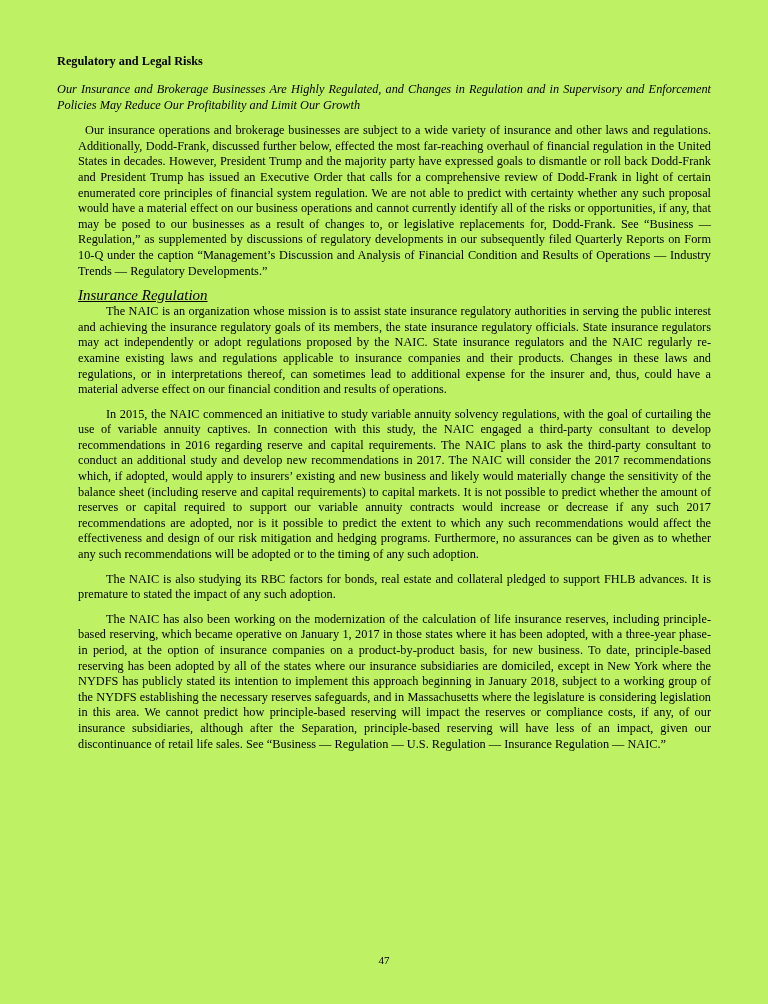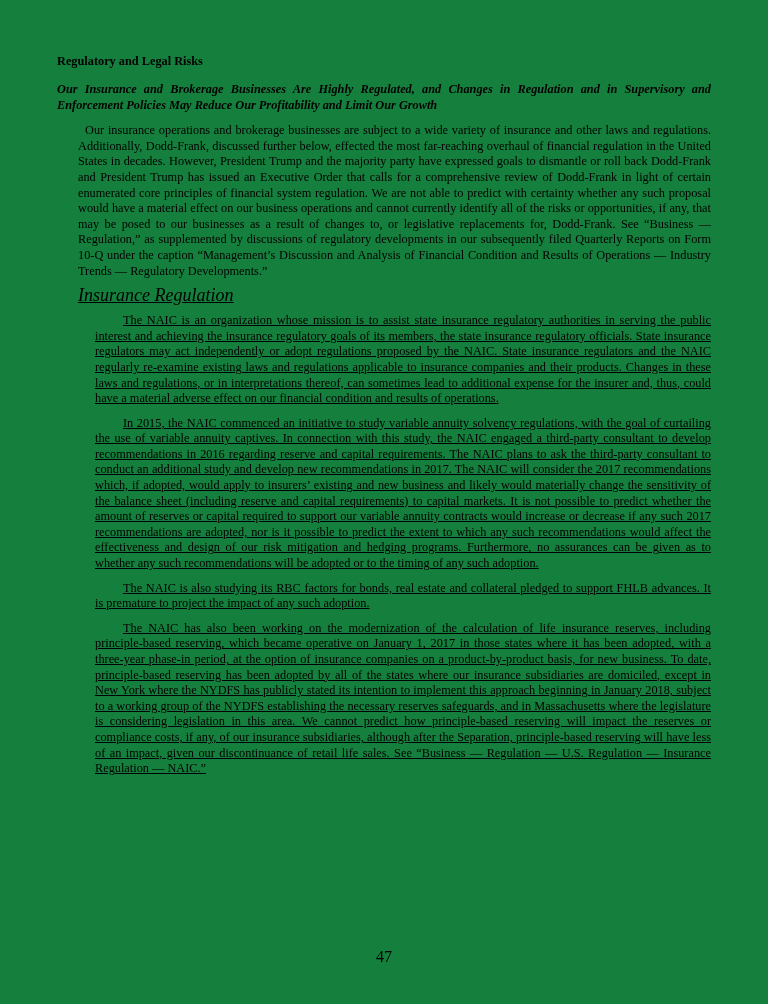--- a/index.html
+++ b/index.html
@@ -4,38 +4,38 @@
 <style>
   html, body {
     margin: 0;
     padding: 0;
     background: #ffffff;
   }
   .page {
     position: relative;
     width: 768px;
     height: 1004px;
-    background: #15803d;
+    background: #bef264;
     color: #000000;
     font-family: "Liberation Serif", "DejaVu Serif", serif;
     overflow: hidden;
     box-sizing: border-box;
   }
   .content {
     padding: 54px 57px 0 57px;
   }
   .section-title {
     font-size: 12.3px;
     font-weight: bold;
     margin: 0 0 13px 0;
     line-height: 15px;
   }
   .risk-heading {
     font-size: 12.3px;
-    font-weight: bold;
+    font-weight: normal;
     font-style: italic;
     text-align: justify;
     line-height: 15.6px;
     margin: 0 0 10px 0;
   }
   p.body-para {
     font-size: 12.3px;
     line-height: 15.6px;
     text-align: justify;
     margin: 0 0 9px 0;
@@ -46,39 +46,38 @@
   }
   .us-reg-heading {
     font-size: 12.3px;
     font-weight: bold;
     font-style: italic;
     text-decoration: underline;
     margin: 13px 0 11px 10px;
     line-height: 15px;
   }
   .ins-reg-heading {
-    font-size: 18px;
+    font-size: 15px;
     font-weight: normal;
     font-style: italic;
     text-decoration: underline;
-    margin: 0 0 10px 21px;
+    margin: 0 0 1px 21px;
     line-height: 15px;
   }
   .sub-section p.body-para {
-    margin-left: 38px;
+    margin-left: 21px;
     text-indent: 28px;
-    text-decoration: underline;
   }
   .page-number {
     position: absolute;
     bottom: 38px;
     left: 0;
     right: 0;
     text-align: center;
-    font-size: 16px;
+    font-size: 11px;
   }
 </style>
 </head>
 <body>
 
 <div class="page">
   <div class="content">
 
     <h2 class="section-title">Regulatory and Legal Risks</h2>
 
@@ -87,21 +86,21 @@
     <p class="body-para intro-para">Our insurance operations and brokerage businesses are subject to a wide variety of insurance and other laws and regulations. Additionally, Dodd-Frank, discussed further below, effected the most far-reaching overhaul of financial regulation in the United States in decades. However, President Trump and the majority party have expressed goals to dismantle or roll back Dodd-Frank and President Trump has issued an Executive Order that calls for a comprehensive review of Dodd-Frank in light of certain enumerated core principles of financial system regulation. We are not able to predict with certainty whether any such proposal would have a material effect on our business operations and cannot currently identify all of the risks or opportunities, if any, that may be posed to our businesses as a result of changes to, or legislative replacements for, Dodd-Frank. See “Business — Regulation,” as supplemented by discussions of regulatory developments in our subsequently filed Quarterly Reports on Form 10-Q under the caption “Management’s Discussion and Analysis of Financial Condition and Results of Operations — Industry Trends — Regulatory Developments.”</p>
 
 
     <h5 class="ins-reg-heading">Insurance Regulation</h5>
 
     <div class="sub-section">
       <p class="body-para">The NAIC is an organization whose mission is to assist state insurance regulatory authorities in serving the public interest and achieving the insurance regulatory goals of its members, the state insurance regulatory officials. State insurance regulators may act independently or adopt regulations proposed by the NAIC. State insurance regulators and the NAIC regularly re-examine existing laws and regulations applicable to insurance companies and their products. Changes in these laws and regulations, or in interpretations thereof, can sometimes lead to additional expense for the insurer and, thus, could have a material adverse effect on our financial condition and results of operations.</p>
 
       <p class="body-para">In 2015, the NAIC commenced an initiative to study variable annuity solvency regulations, with the goal of curtailing the use of variable annuity captives. In connection with this study, the NAIC engaged a third-party consultant to develop recommendations in 2016 regarding reserve and capital requirements. The NAIC plans to ask the third-party consultant to conduct an additional study and develop new recommendations in 2017. The NAIC will consider the 2017 recommendations which, if adopted, would apply to insurers’ existing and new business and likely would materially change the sensitivity of the balance sheet (including reserve and capital requirements) to capital markets. It is not possible to predict whether the amount of reserves or capital required to support our variable annuity contracts would increase or decrease if any such 2017 recommendations are adopted, nor is it possible to predict the extent to which any such recommendations would affect the effectiveness and design of our risk mitigation and hedging programs. Furthermore, no assurances can be given as to whether any such recommendations will be adopted or to the timing of any such adoption.</p>
 
-      <p class="body-para">The NAIC is also studying its RBC factors for bonds, real estate and collateral pledged to support FHLB advances. It is premature to project the impact of any such adoption.</p>
+      <p class="body-para">The NAIC is also studying its RBC factors for bonds, real estate and collateral pledged to support FHLB advances. It is premature to stated the impact of any such adoption.</p>
 
       <p class="body-para">The NAIC has also been working on the modernization of the calculation of life insurance reserves, including principle-based reserving, which became operative on January 1, 2017 in those states where it has been adopted, with a three-year phase-in period, at the option of insurance companies on a product-by-product basis, for new business. To date, principle-based reserving has been adopted by all of the states where our insurance subsidiaries are domiciled, except in New York where the NYDFS has publicly stated its intention to implement this approach beginning in January 2018, subject to a working group of the NYDFS establishing the necessary reserves safeguards, and in Massachusetts where the legislature is considering legislation in this area. We cannot predict how principle-based reserving will impact the reserves or compliance costs, if any, of our insurance subsidiaries, although after the Separation, principle-based reserving will have less of an impact, given our discontinuance of retail life sales. See “Business — Regulation — U.S. Regulation — Insurance Regulation — NAIC.”</p>
     </div>
 
   </div>
 
   <div class="page-number">47</div>
 </div>
 
 </body></html>

